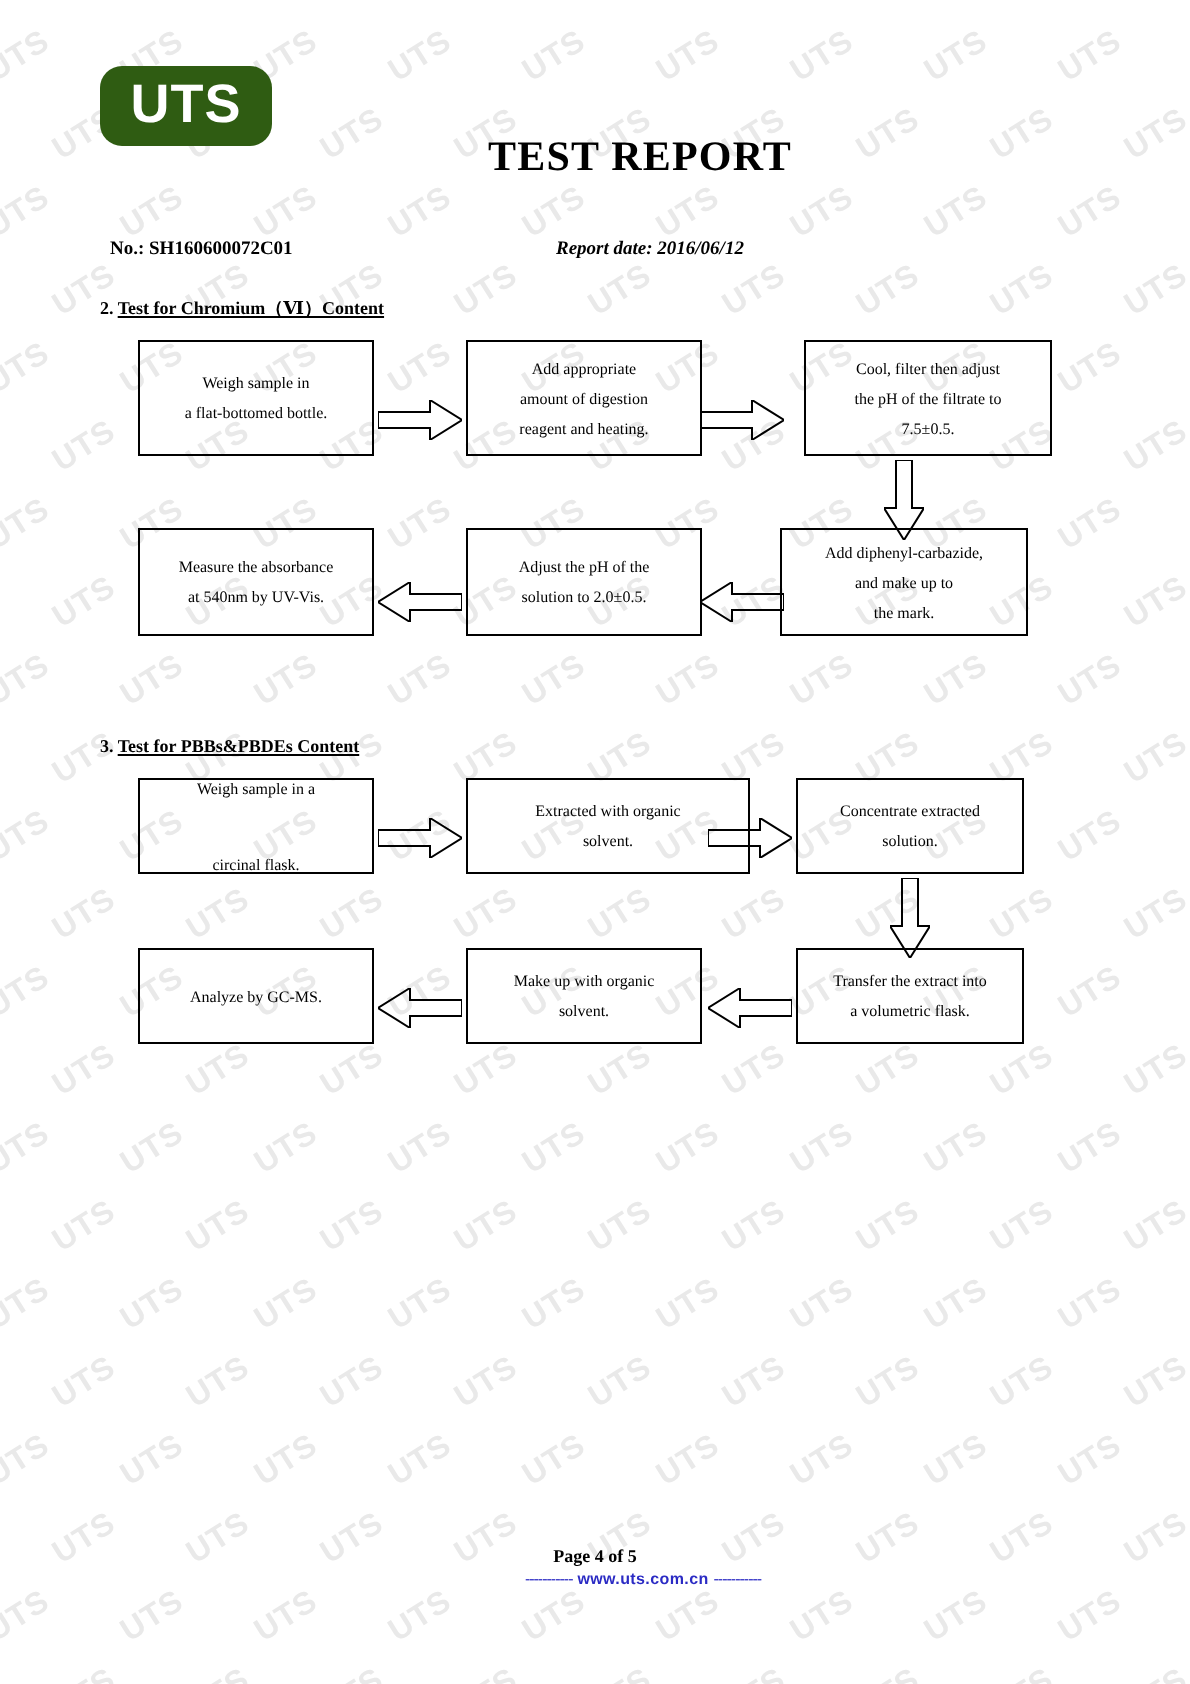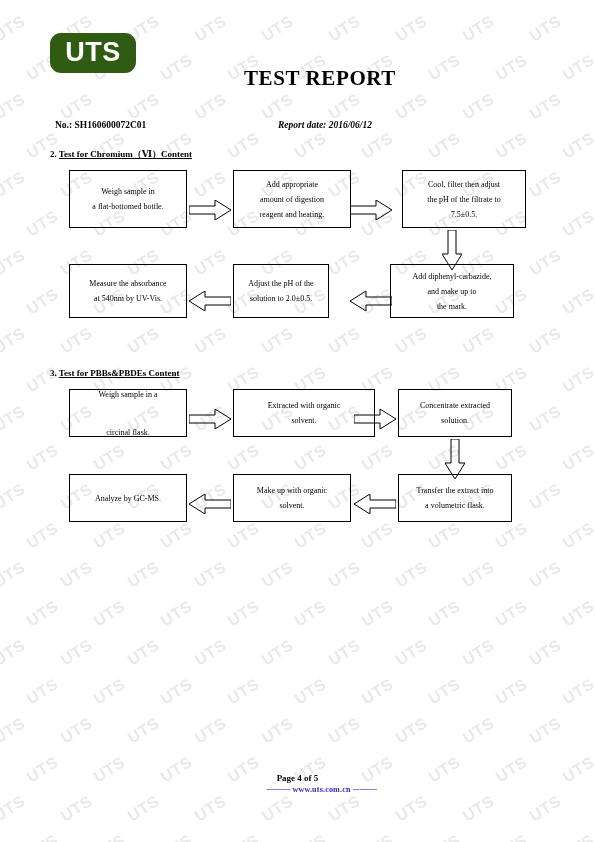--- a/index.html
+++ b/index.html
@@ -156,21 +156,21 @@
   }
   .footer-page {
     font-size: 9px;
     font-weight: 700;
     line-height: 12px;
   }
   .footer-url-line {
     font-size: 8px;
     line-height: 12px;
     color: #2b2bc4;
-    font-family: Liberation Serif, serif;
+    font-family: Liberation Sans, sans-serif;
     font-weight: 700;
     letter-spacing: 0.2px;
     margin-left: 48px;
   }
   .footer-dash {
     color: #2b2bc4;
     font-weight: 400;
     letter-spacing: -0.5px;
   }
 </style>
@@ -240,21 +240,21 @@
         <div class="flowbox" style="left: 402px; width: 124px; top: 170px; height: 58px;">
           <span class="ln">Cool, filter then adjust</span>
           <span class="ln">the pH of the filtrate to</span>
           <span class="ln">7.5±0.5.</span>
         </div>
         <div class="flowbox" style="left: 390px; width: 124px; top: 264px; height: 54px;">
           <span class="ln">Add diphenyl-carbazide,</span>
           <span class="ln">and make up to</span>
           <span class="ln">the mark.</span>
         </div>
-        <div class="flowbox" style="left: 233px; width: 96px; top: 264px; height: 54px;">
+        <div class="flowbox" style="left: 233px; width: 118px; top: 264px; height: 54px;">
           <span class="ln">Adjust the pH of the</span>
           <span class="ln">solution to 2.0±0.5.</span>
         </div>
         <div class="flowbox" style="left: 69px; width: 118px; top: 264px; height: 54px;">
           <span class="ln">Measure the absorbance</span>
           <span class="ln">at 540nm by UV-Vis.</span>
         </div>
         <div class="arrow" style="left: 189px; top: 200px;">
           <svg width="42" height="20" viewBox="0 0 42 20">
             <polygon points="0,6 26,6 26,0 42,10 26,20 26,14 0,14" fill="none" stroke="#000" stroke-width="1"></polygon>

